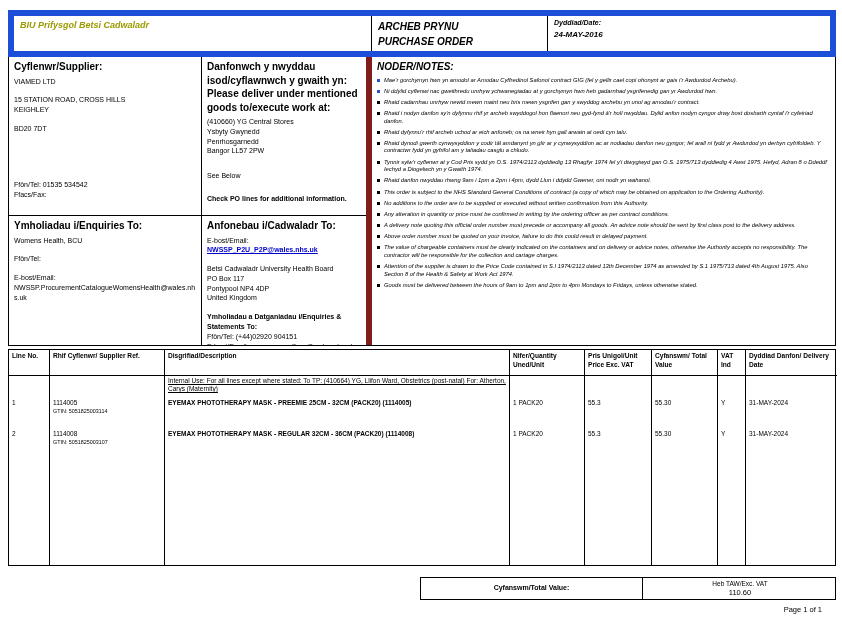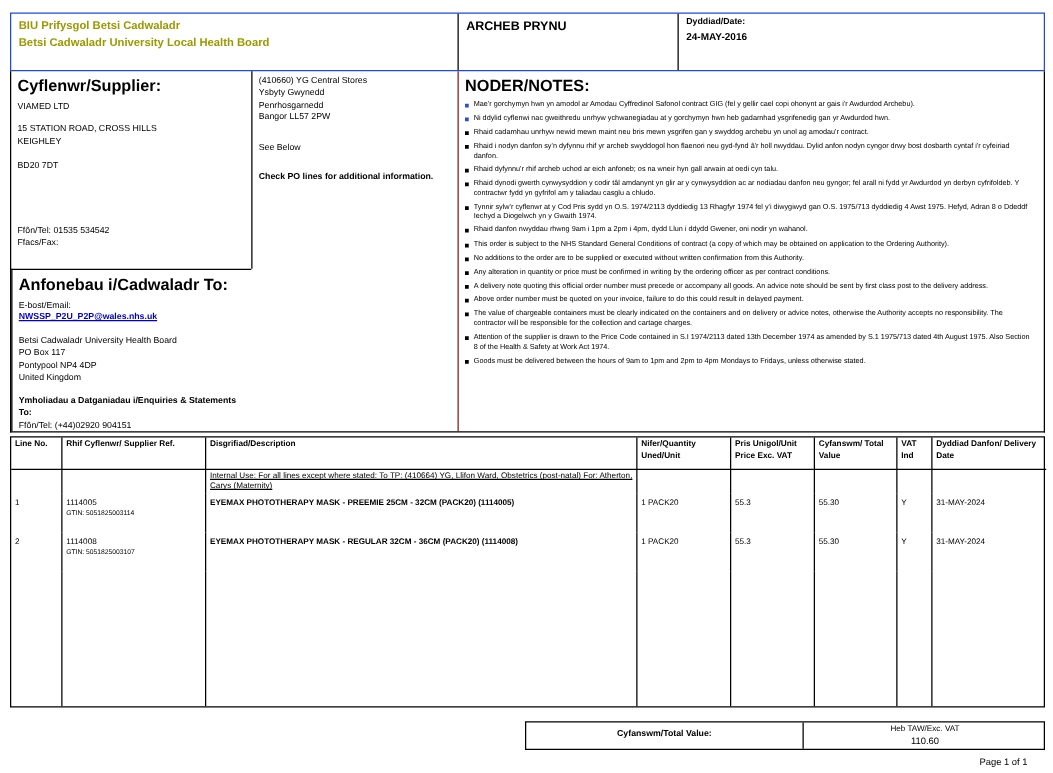--- a/index.html
+++ b/index.html
@@ -2,37 +2,37 @@
 <html><head>
 <meta charset="utf-8">
 <style>
   * { margin:0; padding:0; box-sizing:border-box; }
   body { background:#fff; }
   .page { position:relative; width:842px; height:618px; background:#fff; overflow:hidden;
           font-family:"Liberation Sans", sans-serif; color:#000; }
   .doc { position:absolute; left:8px; top:10px; width:828px; }
 
   
-  .top-grid { display:grid; grid-template-columns:357px 176px 125px 170px; border:1px solid #1d4ed8; height:47px; }
+  .top-grid { display:grid; grid-template-columns:357px 176px 125px 170px; border:6px solid #1d4ed8; height:47px;font-style:italic; }
   .top-grid > div { border-left:1px solid #000; padding:3px 6px; overflow:hidden; }
   .top-grid > div:first-child { border-left:none; }
   .board-name { color:#9a9a00; font-weight:bold; font-size:9px; line-height:1.5; }
   .doc-title { font-weight:bold; font-size:10px; line-height:1.5; }
   .meta-label { font-size:7px; }
   .meta-value { font-size:8px; margin-top:4px; }
   .bold { font-weight:bold; }
 
   
   .main-grid { display:grid; grid-template-columns:192px 165px 471px; grid-template-rows:158px 130px;
                border:1px solid #000; border-top:none; }
   .cell { padding:3px 5px; overflow:hidden; font-size:7px; line-height:1.35; }
   .bl { border-left:1px solid #000; }
   .bt { border-top:1px solid #000; }
-  .notes-cell { grid-row:1 / 3; grid-column:3; border-left:1px solid #7f1d1d; }
-  .sec-label { font-weight:bold; font-size:13px; margin-bottom:3px; }
+  .notes-cell { grid-row:1 / 3; grid-column:3; border-left:6px solid #7f1d1d;font-style:italic; }
+  .sec-label { font-weight:bold; font-size:10px; margin-bottom:3px; }
   .line { font-size:7px; line-height:1.4; }
   .gap-top { margin-top:9px; }
   .supplier-cell { display:flex; flex-direction:column; }
   .phone-block { margin-top:auto; padding-bottom:12px; }
   .see-below { margin-top:15px; }
   .check-note { margin-top:13px; font-weight:bold; }
   .wrap-all { word-break:break-all; }
   .link { color:#0000cc; text-decoration:underline; font-weight:bold; }
 
   
@@ -68,24 +68,24 @@
 </style>
 </head>
 <body>
 
 <div class="page">
   <div class="doc">
 
     <div class="top-grid">
       <div>
         <div class="board-name">BIU Prifysgol Betsi Cadwaladr</div>
-        <div class="board-name">Betsi Cadwaladr University Local Health Board</div>
       </div>
       <div>
         <div class="doc-title">ARCHEB PRYNU</div>
+        <div class="doc-title">PURCHASE ORDER</div>
       </div>
       <div>
         <div class="meta-label bold">Dyddiad/Date:</div>
         <div class="meta-value bold">24-MAY-2016</div>
       </div>
     </div>
 
     <div class="main-grid">
 
       <div class="cell supplier-cell">
@@ -94,20 +94,21 @@
         <div class="line gap-top">15 STATION ROAD, CROSS HILLS</div>
         <div class="line">KEIGHLEY</div>
         <div class="line gap-top">BD20 7DT</div>
         <div class="phone-block">
           <div class="line">Ffôn/Tel: 01535 534542</div>
           <div class="line">Ffacs/Fax:</div>
         </div>
       </div>
 
       <div class="cell bl">
+        <div class="sec-label">Danfonwch y nwyddau isod/cyflawnwch y gwaith yn: Please deliver under mentioned goods to/execute work at:</div>
         <div class="line">(410660) YG Central Stores</div>
         <div class="line">Ysbyty Gwynedd</div>
         <div class="line">Penrhosgarnedd</div>
         <div class="line">Bangor LL57 2PW</div>
         <div class="line see-below">See Below</div>
         <div class="line check-note">Check PO lines for additional information.</div>
       </div>
 
       <div class="cell notes-cell">
         <div class="sec-label">NODER/NOTES:</div>
@@ -172,20 +173,27 @@
               <span class="bullet"></span>
               <span class="note-text">Attention of the supplier is drawn to the Price Code contained in S.I 1974/2113 dated 13th December 1974 as amended by S.1 1975/713 dated 4th August 1975. Also Section 8 of the Health &amp; Safety at Work Act 1974.</span>
             </div>
           <div class="note">
               <span class="bullet"></span>
               <span class="note-text">Goods must be delivered between the hours of 9am to 1pm and 2pm to 4pm Mondays to Fridays, unless otherwise stated.</span>
             </div>
         </div>
       </div>
 
+      <div class="cell bt">
+        <div class="sec-label">Ymholiadau i/Enquiries To:</div>
+        <div class="line">Womens Health, BCU</div>
+        <div class="line gap-top">Ffôn/Tel:</div>
+        <div class="line gap-top">E-bost/Email:</div>
+        <div class="line wrap-all">NWSSP.ProcurementCatalogueWomensHealth@wales.nhs.uk</div>
+      </div>
 
       <div class="cell bl bt">
         <div class="sec-label">Anfonebau i/Cadwaladr To:</div>
         <div class="line">E-bost/Email:</div>
         <div class="line"><span class="link">NWSSP_P2U_P2P@wales.nhs.uk</span></div>
         <div class="line gap-top">Betsi Cadwaladr University Health Board</div>
         <div class="line">PO Box 117</div>
         <div class="line">Pontypool NP4 4DP</div>
         <div class="line">United Kingdom</div>
         <div class="line gap-top bold">Ymholiadau a Datganiadau i/Enquiries &amp; Statements To:</div>

